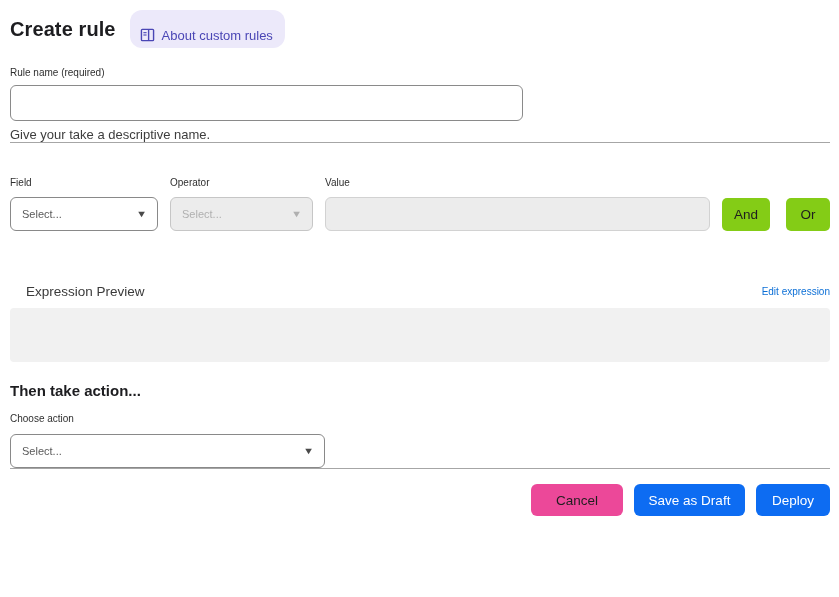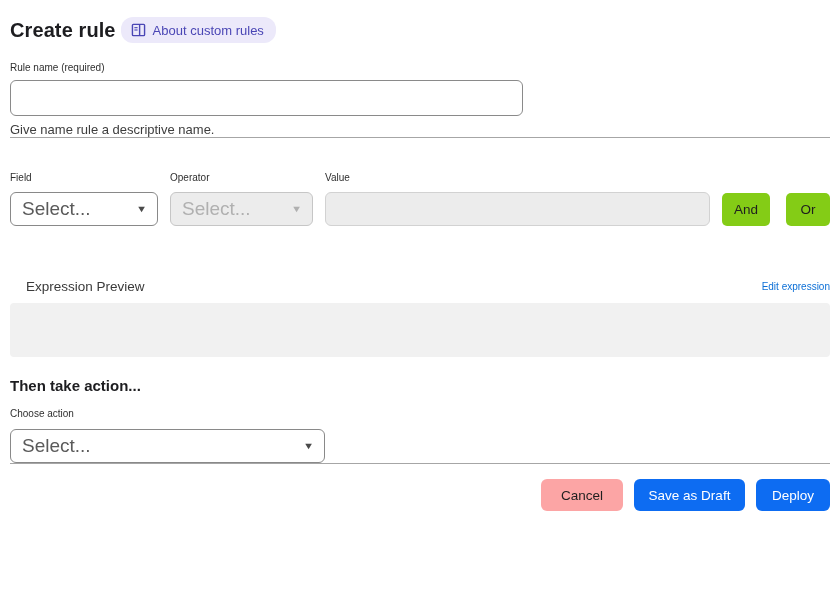--- a/index.html
+++ b/index.html
@@ -2,27 +2,27 @@
 <html><head>
 <meta charset="utf-8">
 <style>
   * { margin: 0; padding: 0; box-sizing: border-box; }
   html, body { width: 839px; height: 597px; background: #ffffff; overflow: hidden; }
   body { font-family: "Liberation Sans", "DejaVu Sans", sans-serif; color: #1d1d20; }
 
   .page { padding: 8px 9px 0 10px; width: 839px; }
 
   
-  .page-header { display: flex; align-items: center; gap: 5px; margin-top: 9px; }
+  .page-header { display: flex; align-items: center; gap: 14px; margin-top: 2px; }
   .page-title { font-size: 20px; font-weight: 700; color: #1d1d20; letter-spacing: 0.1px; }
   .about-badge {
     display: inline-flex; align-items: center; gap: 7px;
     background: #ece9fa; color: #4a46b5;
     font-size: 13px; line-height: 1;
-    padding: 6px 12px 6px 10px; border-radius: 12px;
+    padding: 18px 12px 6px 10px; border-radius: 12px;
     text-decoration: none; cursor: pointer; justify-content: flex-end;
   }
   .about-badge svg { display: block; }
 
   
   .field-label { font-size: 10px; color: #2f2f2f; display: block; }
   .rule-name-section { margin-top: 19px; }
   .rule-name-input {
     margin-top: 7px; width: 513px; height: 36px;
     border: 1px solid #8a8a8a; border-radius: 6px;
@@ -43,21 +43,21 @@
   .col-field { width: 148px; }
   .col-operator { width: 143px; margin-left: 12px; }
   .col-value { flex: 1; margin-left: 12px; }
   .expr-controls { display: flex; align-items: center; margin-top: 9px; }
 
   .select-box {
     height: 34px; border-radius: 6px; border: 1px solid #898989;
     background: #ffffff; display: flex; align-items: center;
     justify-content: space-between; padding: 0 11px; cursor: pointer;
   }
-  .select-box .select-text { font-size: 19px; color: #5a5a5a; }
+  .select-box .select-text { font-size: 11px; color: #5a5a5a; }
   .caret { font-size: 9px; color: #4a4a4a; transform: scaleX(1.25); }
   .select-box.disabled { background: #ececec; border-color: #c6c6c6; cursor: default; }
   .select-box.disabled .select-text { color: #b0b0b0; }
   .select-box.disabled .caret { color: #b0b0b0; }
 
   .value-input {
     width: 100%; height: 34px; border-radius: 6px;
     border: 1px solid #d2d2d2; background: #ececec; padding: 0 10px;
     font-size: 13.5px; color: #5a5a5a; outline: none;
   }
@@ -84,21 +84,21 @@
   .action-heading { margin-top: 20px; }
   .choose-label { margin-top: 14px; }
   .action-select { width: 315px; margin-top: 10px; }
 
   
   .footer-actions { display: flex; justify-content: flex-end; align-items: center; margin-top: 15px; }
   .btn {
     height: 32px; border: none; border-radius: 6px;
     font-size: 13.5px; font-family: inherit; cursor: pointer;
   }
-  .btn-secondary { background: #fca5a5; color: #1f1f1f; width: 82px; }
+  .btn-secondary { background: #ec4899; color: #1f1f1f; width: 92px; }
   .btn-primary { background: #0d6cf2; color: #ffffff; }
   .btn-save { width: 111px; margin-left: 11px; }
   .btn-deploy { width: 74px; margin-left: 11px; }
 </style>
 </head>
 <body>
 
 <div class="page">
 
   <div class="page-header">
@@ -112,21 +112,21 @@
           <line x1="3.6" y1="7.5" x2="7" y2="7.5" stroke="#4a46b5" stroke-width="1.2"></line>
         </svg>
       </span>
       <span>About custom rules</span>
     </a>
   </div>
 
   <div class="rule-name-section">
     <label class="field-label">Rule name (required)</label>
     <input class="rule-name-input" type="text" value="" style="">
-    <div class="help-text">Give name rule a descriptive name.</div>
+    <div class="help-text">Give your take a descriptive name.</div>
   </div>
 
   <hr class="divider divider-top">
 
 
   <div class="expr-grid">
     <div class="col-field">
       <span class="field-label">Field</span>
     </div>
     <div class="col-operator">

